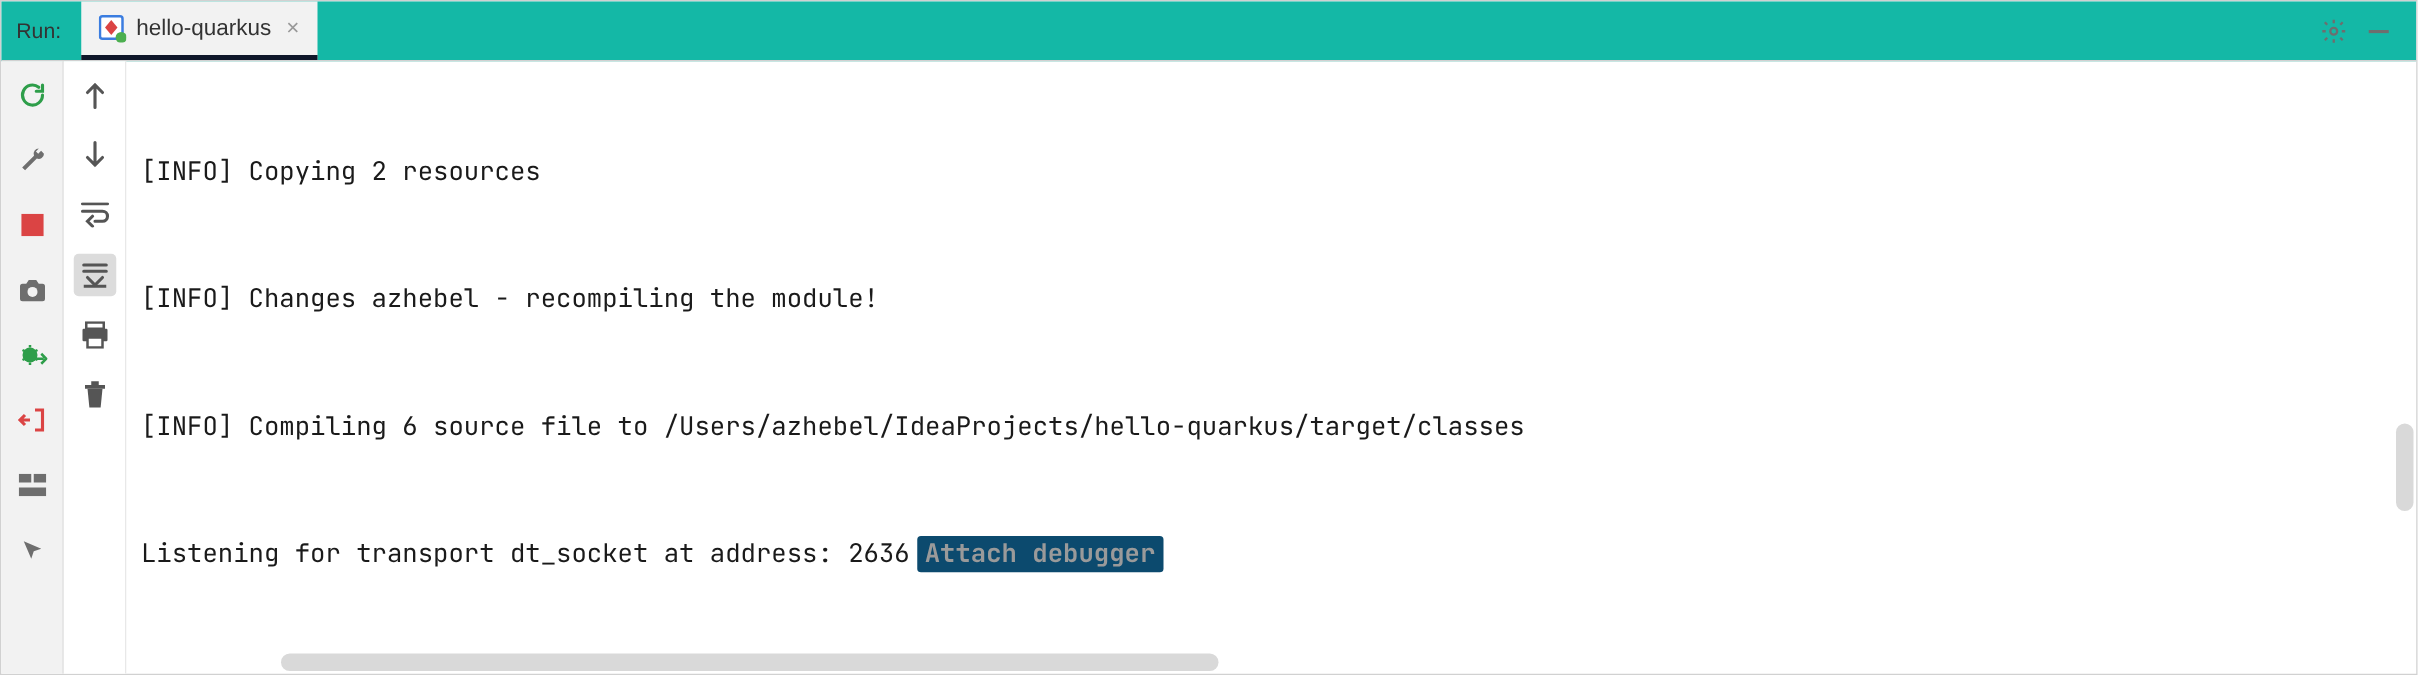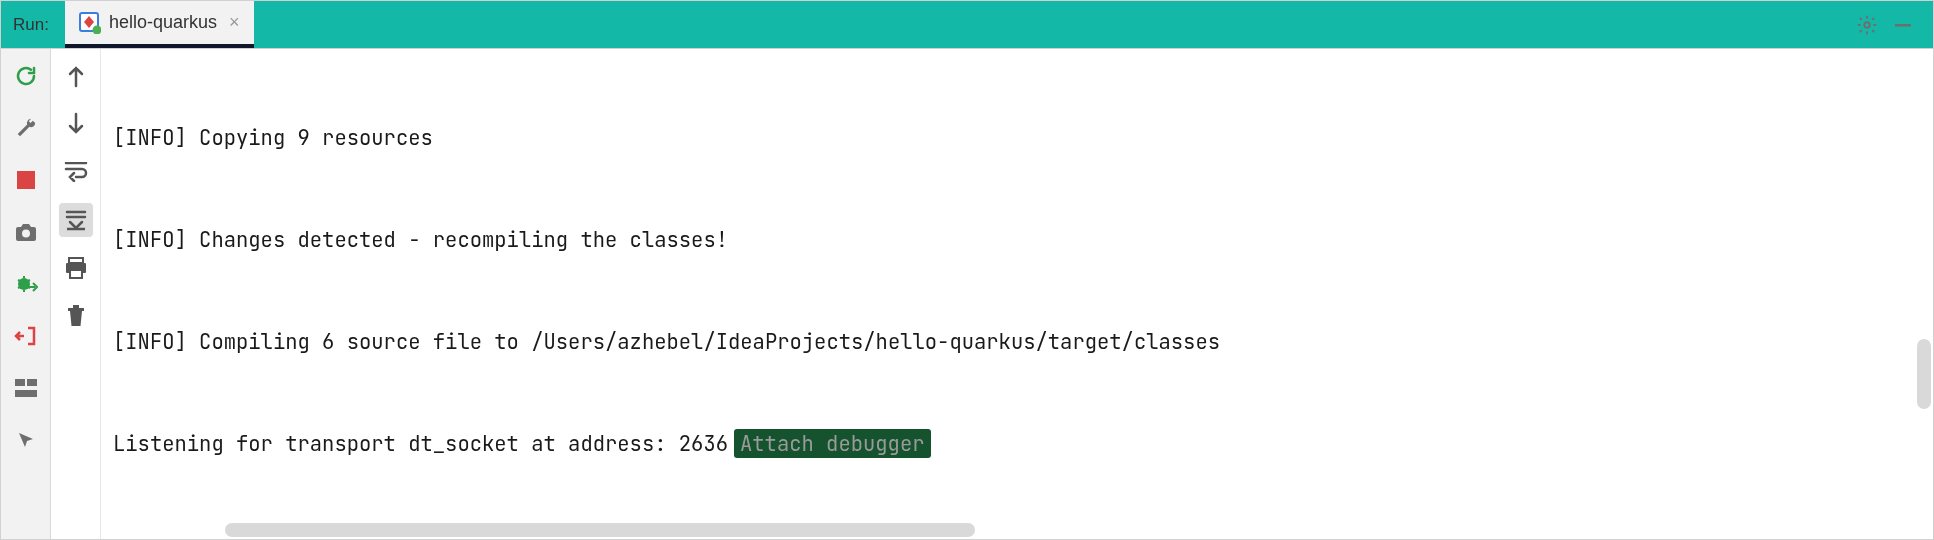--- a/index.html
+++ b/index.html
@@ -102,25 +102,26 @@
       font-size: 20.5px;
       line-height: 34px;
       color: #1a1a1a;
       white-space: pre;
       overflow: auto;
       position: relative;
     }
     .console-line { white-space: pre; }
     .attach-link {
       color: #9a9a9a;
-      background: #14532d;
+      background: #0c4a6e;
       padding: 1px 6px;
       border-radius: 3px;
       margin-left: 6px;
       cursor: pointer;
+      font-weight: bold;
     }
     .hscroll {
       position: absolute;
       bottom: 2px;
       left: 124px;
       height: 14px;
       width: 750px;
       background: #d9d9d9;
       border-radius: 7px;
     }
@@ -247,22 +248,22 @@
     <div class="tool-btn">
       <svg width="20" height="24" viewBox="0 0 20 24" fill="#555">
         <rect x="2" y="4" width="16" height="3"></rect>
         <path d="M4 7h12l-1.5 15h-9z"></path>
         <rect x="7" y="1" width="6" height="3"></rect>
       </svg>
     </div>
   </div>
 
   <div class="console">
-    <div class="console-line">[INFO] Copying 9 resources</div>
-    <div class="console-line">[INFO] Changes detected - recompiling the classes!</div>
+    <div class="console-line">[INFO] Copying 2 resources</div>
+    <div class="console-line">[INFO] Changes azhebel - recompiling the module!</div>
     <div class="console-line">[INFO] Compiling 6 source file to /Users/azhebel/IdeaProjects/hello-quarkus/target/classes</div>
     <div class="console-line"><span>Listening for transport dt_socket at address: 2636</span><span class="attach-link">Attach debugger</span></div>
     <div class="console-line">__  ____  __  _____   ___  __ ____  ______ </div>
     
     
     
     
     
     
     <div class="hscroll"></div>

